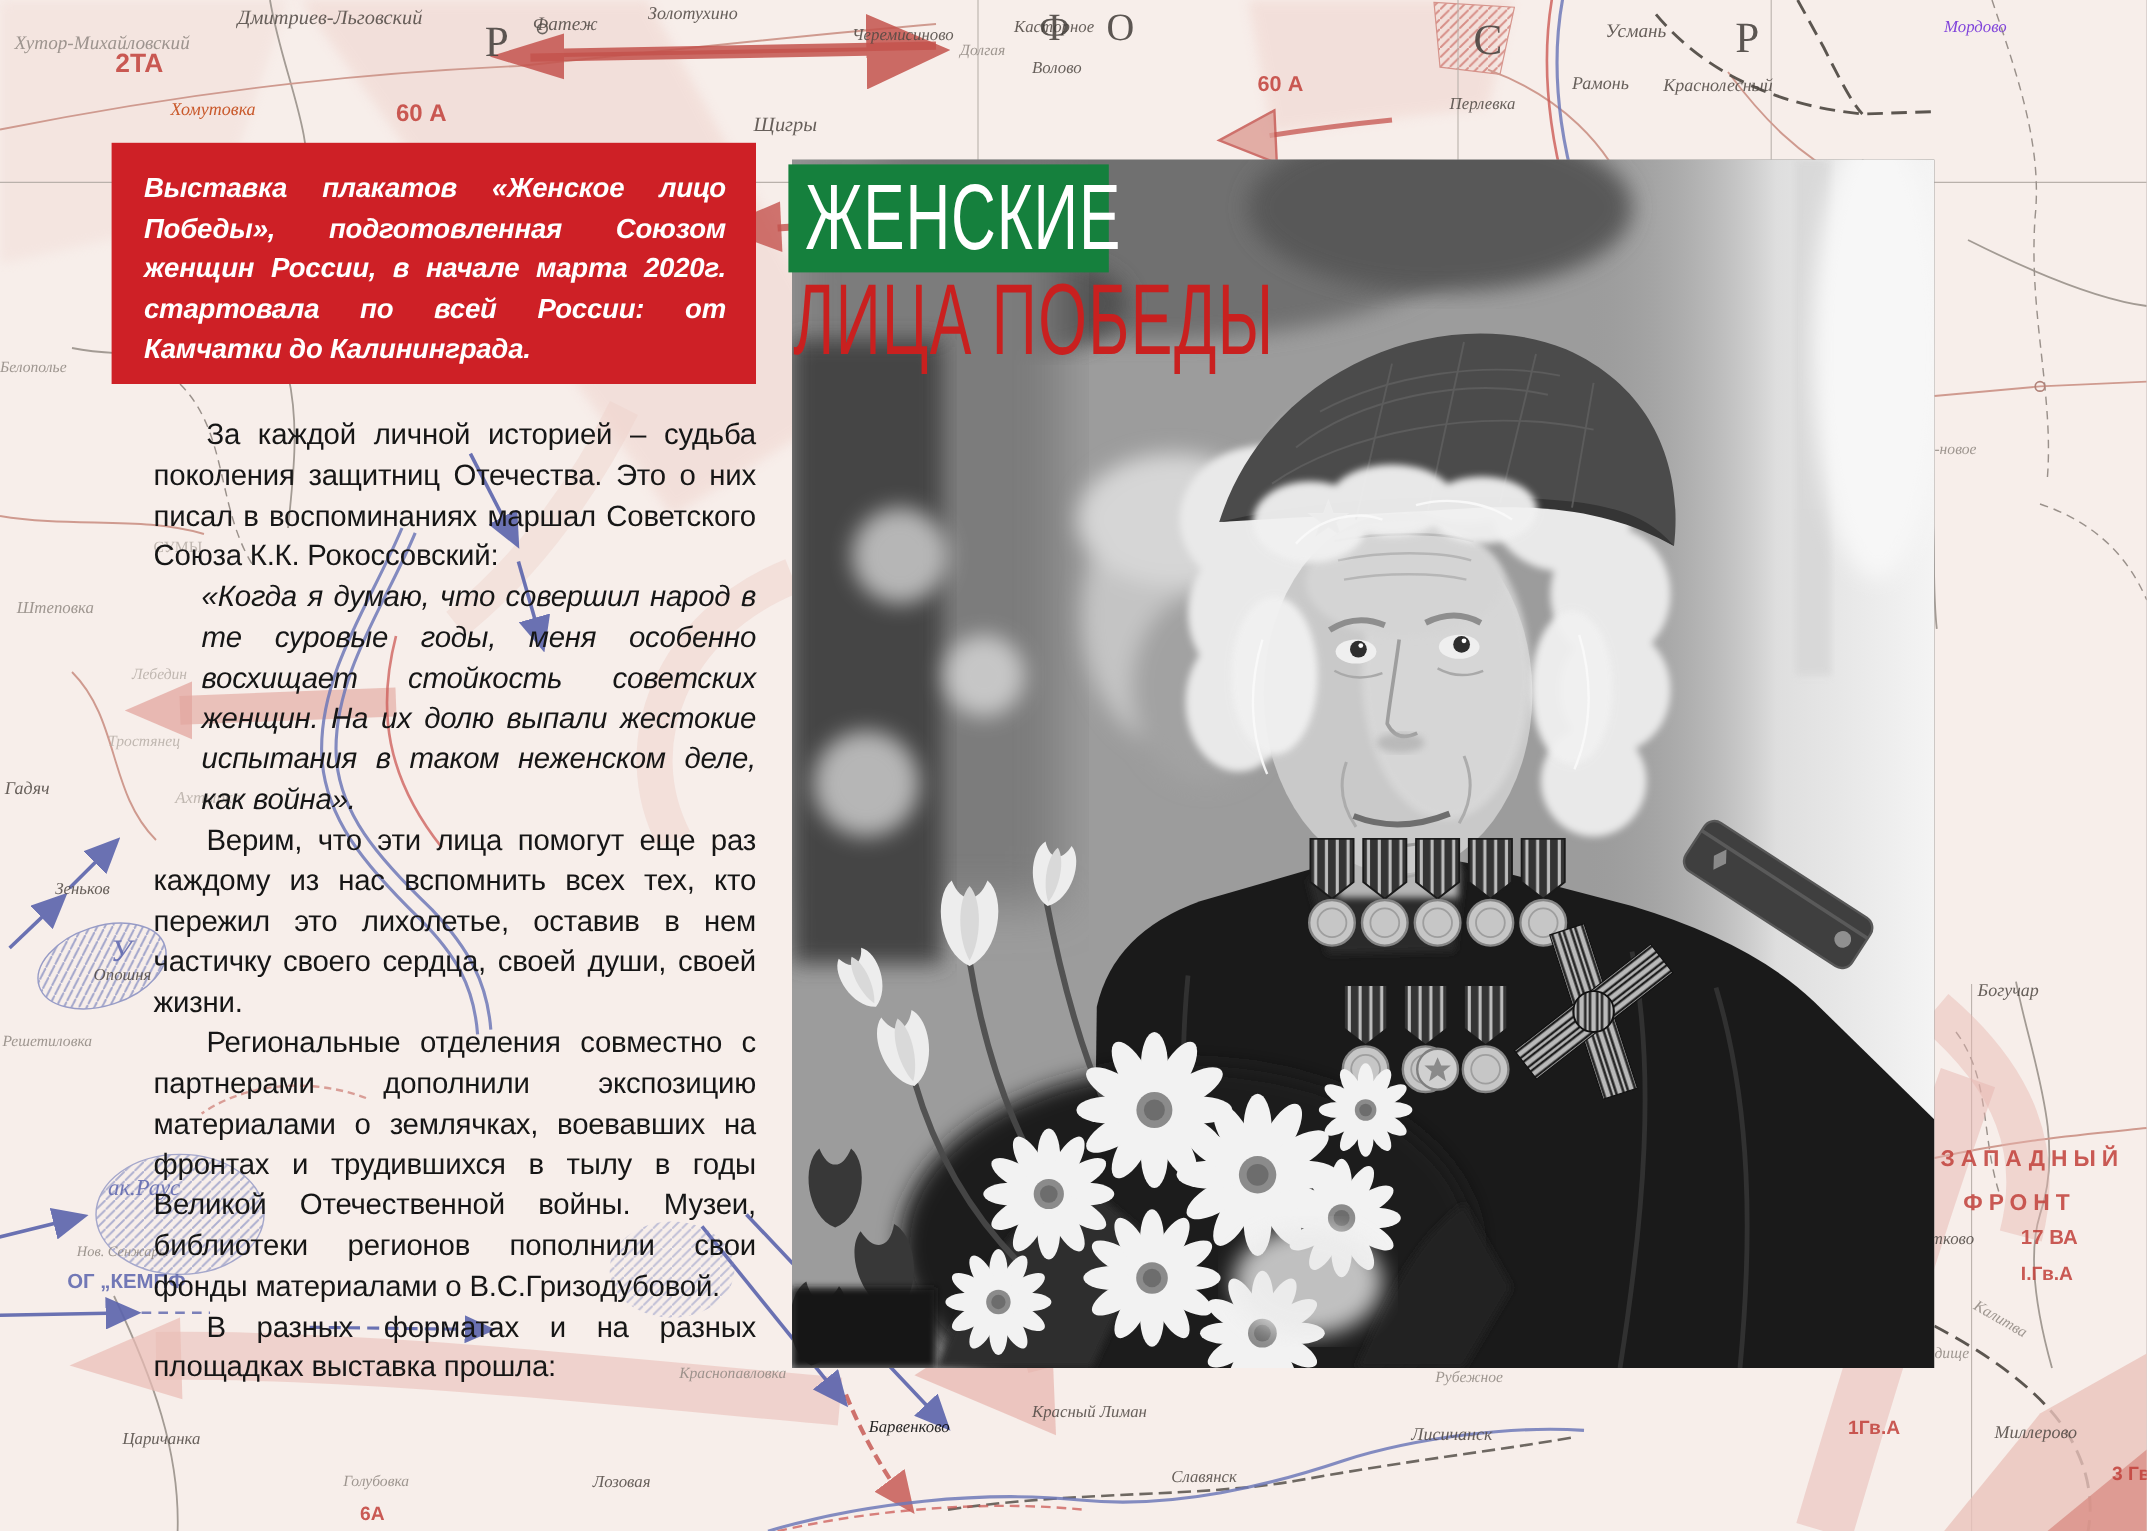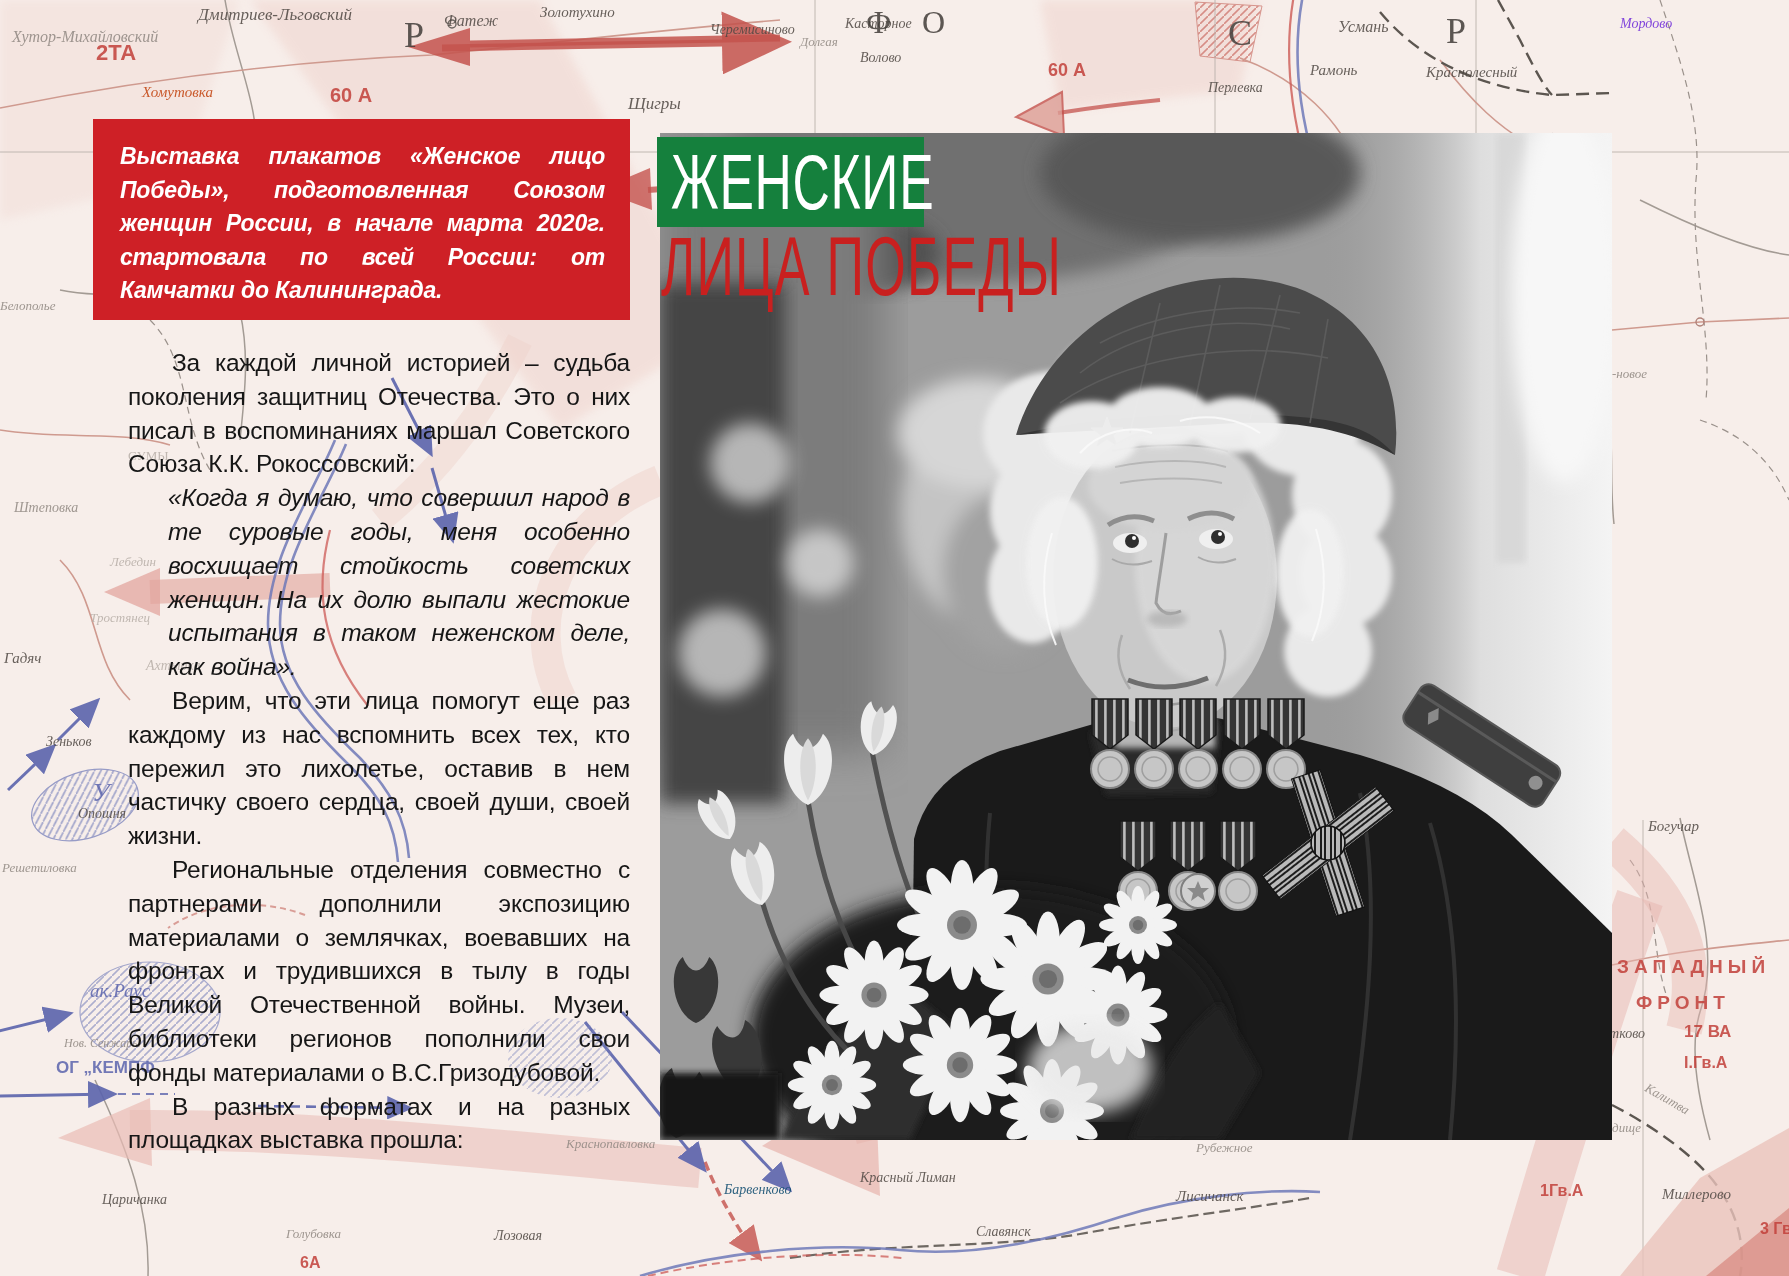--- a/index.html
+++ b/index.html
@@ -178,21 +178,21 @@
       <span class="map-label" style="left: 800px; top: 34px; font-size: 13px; color: rgb(143, 135, 129); font-style: italic;">Долгая</span>
       <span class="map-label" style="left: 866px; top: 4px; font-size: 32px; color: rgb(65, 60, 56);">Ф</span>
       <span class="map-label" style="left: 922px; top: 4px; font-size: 32px; color: rgb(65, 60, 56);">О</span>
       <span class="map-label" style="left: 860px; top: 50px; font-size: 14px; color: rgb(78, 71, 66); font-style: italic;">Волово</span>
       <span class="map-label" style="left: 1048px; top: 60px; font-size: 18px; color: rgb(194, 64, 58); font-weight: bold; font-family: &quot;Liberation Sans&quot;, sans-serif;">60 А</span>
       <span class="map-label" style="left: 1228px; top: 12px; font-size: 36px; color: rgb(65, 60, 56);">С</span>
       <span class="map-label" style="left: 1338px; top: 18px; font-size: 16px; color: rgb(78, 71, 66); font-style: italic;">Усмань</span>
       <span class="map-label" style="left: 1446px; top: 10px; font-size: 36px; color: rgb(65, 60, 56);">Р</span>
       <span class="map-label" style="left: 1620px; top: 16px; font-size: 14px; color: #6d28d9; font-style: italic;">Мордово</span>
       <span class="map-label" style="left: 1310px; top: 62px; font-size: 15px; color: rgb(78, 71, 66); font-style: italic;">Рамонь</span>
-      <span class="map-label" style="left: 1426px; top: 64px; font-size: 15px; color: rgb(78, 71, 66); font-style: italic;">Краснолесный</span>
+      <span class="map-label" style="left: 1386px; top: 64px; font-size: 15px; color: rgb(78, 71, 66); font-style: italic;">Краснолесный</span>
       <span class="map-label" style="left: 1208px; top: 80px; font-size: 14px; color: rgb(78, 71, 66); font-style: italic;">Перлевка</span>
       <span class="map-label" style="left: 1456px; top: 182px; font-size: 15px; color: rgb(143, 135, 129); font-style: italic;">Архангельск</span>
       <span class="map-label" style="left: 1436px; top: 248px; font-size: 18px; color: rgb(194, 64, 58); font-weight: bold; font-family: &quot;Liberation Sans&quot;, sans-serif; letter-spacing: 7px;">ФРОНТ</span>
       <span class="map-label" style="left: 1486px; top: 276px; font-size: 14px; color: rgb(78, 71, 66); font-style: italic;">Абрамовка</span>
       <span class="map-label" style="left: 1612px; top: 366px; font-size: 13px; color: rgb(143, 135, 129); font-style: italic;">-новое</span>
       <span class="map-label" style="left: 1424px; top: 484px; font-size: 13px; color: rgb(143, 135, 129); font-style: italic;">Воронцовка</span>
       <span class="map-label" style="left: 1528px; top: 544px; font-size: 15px; color: rgb(78, 71, 66); font-style: italic;">Калач</span>
       <span class="map-label" style="left: 1440px; top: 614px; font-size: 14px; color: rgb(78, 71, 66); font-style: italic;">Верх. Мамон</span>
       <span class="map-label" style="left: 1472px; top: 646px; font-size: 13px; color: rgb(143, 135, 129); font-style: italic;">Петропавловка</span>
       <span class="map-label" style="left: 1506px; top: 672px; font-size: 16px; color: rgb(194, 64, 58); font-weight: bold; font-family: &quot;Liberation Sans&quot;, sans-serif;">ТА</span>
@@ -204,21 +204,21 @@
       <span class="map-label" style="left: 1684px; top: 1054px; font-size: 16px; color: rgb(194, 64, 58); font-weight: bold; font-family: &quot;Liberation Sans&quot;, sans-serif;">I.Гв.А</span>
       <span class="map-label" style="left: 1650px; top: 1080px; font-size: 13px; color: rgb(143, 135, 129); font-style: italic; transform: rotate(30deg);">Калитва</span>
       <span class="map-label" style="left: 1586px; top: 1120px; font-size: 13px; color: rgb(143, 135, 129); font-style: italic;">Городище</span>
       <span class="map-label" style="left: 1662px; top: 1186px; font-size: 15px; color: rgb(78, 71, 66); font-style: italic;">Миллерово</span>
       <span class="map-label" style="left: 1760px; top: 1220px; font-size: 16px; color: rgb(194, 64, 58); font-weight: bold; font-family: &quot;Liberation Sans&quot;, sans-serif;">3 Гв.</span>
       <span class="map-label" style="left: 1540px; top: 1182px; font-size: 16px; color: rgb(194, 64, 58); font-weight: bold; font-family: &quot;Liberation Sans&quot;, sans-serif;">1Гв.А</span>
       <span class="map-label" style="left: 1196px; top: 1140px; font-size: 13px; color: rgb(143, 135, 129); font-style: italic;">Рубежное</span>
       <span class="map-label" style="left: 1176px; top: 1188px; font-size: 15px; color: rgb(78, 71, 66); font-style: italic;">Лисичанск</span>
       <span class="map-label" style="left: 976px; top: 1224px; font-size: 14px; color: rgb(78, 71, 66); font-style: italic;">Славянск</span>
       <span class="map-label" style="left: 860px; top: 1170px; font-size: 14px; color: rgb(78, 71, 66); font-style: italic;">Красный Лиман</span>
-      <span class="map-label" style="left: 724px; top: 1182px; font-size: 14px; color: #0c4a6e; font-style: italic;">Барвенково</span>
+      <span class="map-label" style="left: 724px; top: 1182px; font-size: 14px; color: #000000; font-style: italic;">Барвенково</span>
       <span class="map-label" style="left: 566px; top: 1136px; font-size: 13px; color: rgb(143, 135, 129); font-style: italic;">Краснопавловка</span>
       <span class="map-label" style="left: 494px; top: 1228px; font-size: 14px; color: rgb(78, 71, 66); font-style: italic;">Лозовая</span>
       <span class="map-label" style="left: 286px; top: 1226px; font-size: 13px; color: rgb(143, 135, 129); font-style: italic;">Голубовка</span>
       <span class="map-label" style="left: 300px; top: 1254px; font-size: 16px; color: rgb(194, 64, 58); font-weight: bold; font-family: &quot;Liberation Sans&quot;, sans-serif;">6А</span>
       <span class="map-label" style="left: 102px; top: 1192px; font-size: 14px; color: rgb(78, 71, 66); font-style: italic;">Царичанка</span>
       <span class="map-label" style="left: 56px; top: 1058px; font-size: 17px; color: rgb(91, 100, 173); font-weight: bold; font-family: &quot;Liberation Sans&quot;, sans-serif;">ОГ „КЕМПФ</span>
       <span class="map-label" style="left: 64px; top: 1036px; font-size: 12px; color: rgb(143, 135, 129); font-style: italic;">Нов. Сенжары</span>
       <span class="map-label" style="left: 90px; top: 980px; font-size: 19px; color: rgb(91, 100, 173); font-style: italic;">ак.Раус</span>
       <span class="map-label" style="left: 2px; top: 860px; font-size: 13px; color: rgb(143, 135, 129); font-style: italic;">Решетиловка</span>
       <span class="map-label" style="left: 78px; top: 806px; font-size: 14px; color: rgb(78, 71, 66); font-style: italic;">Опошня</span>

